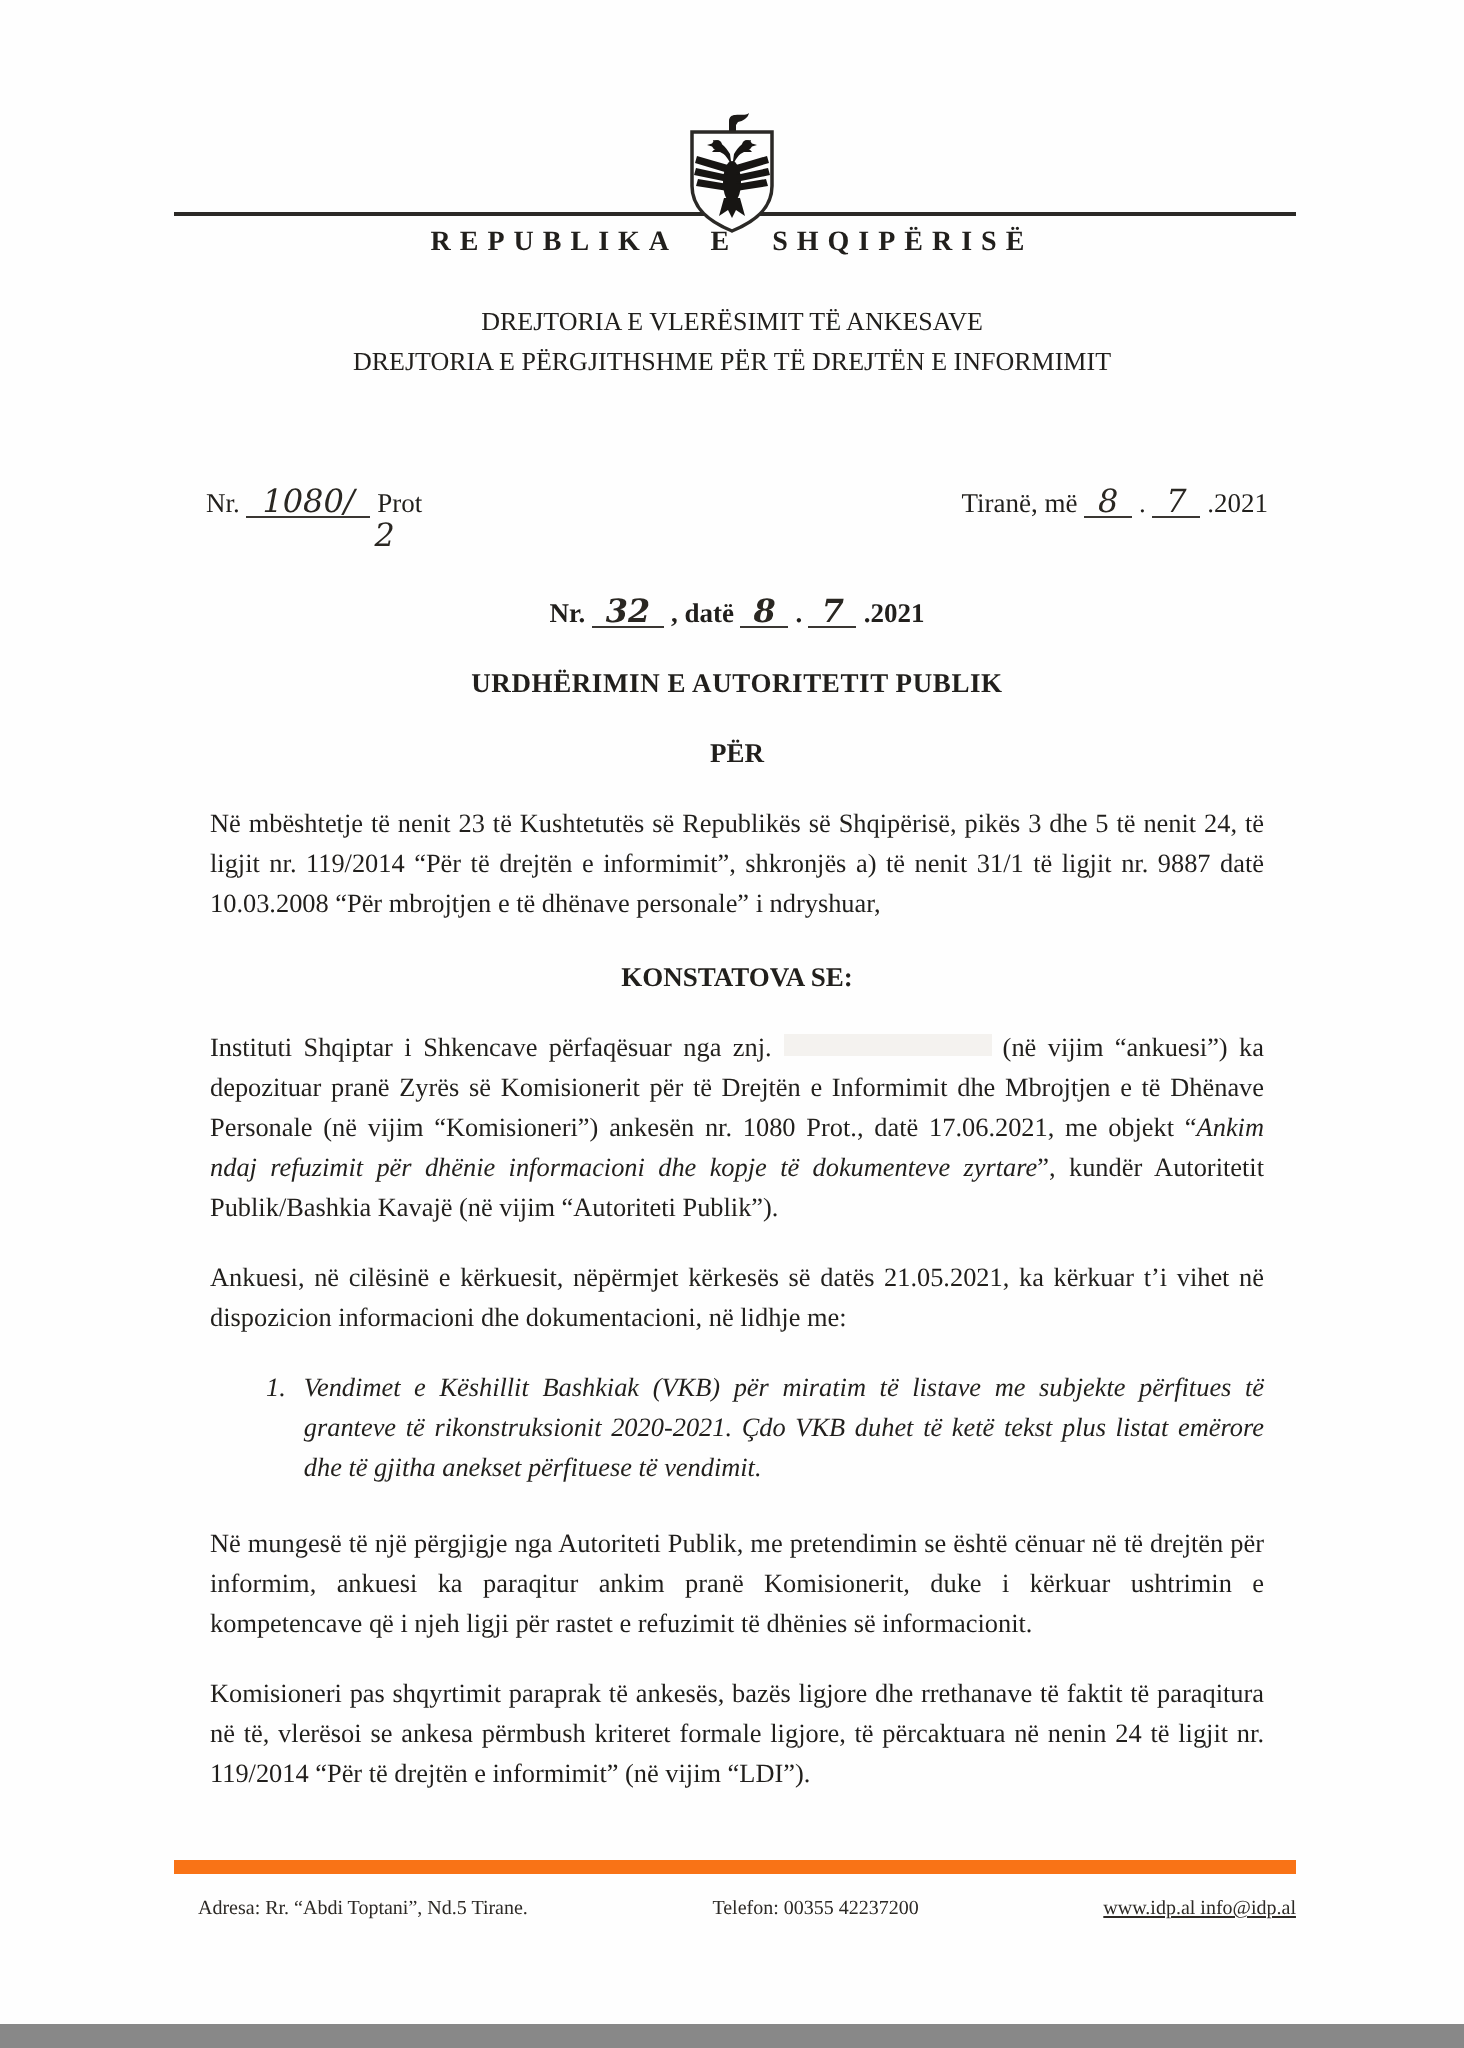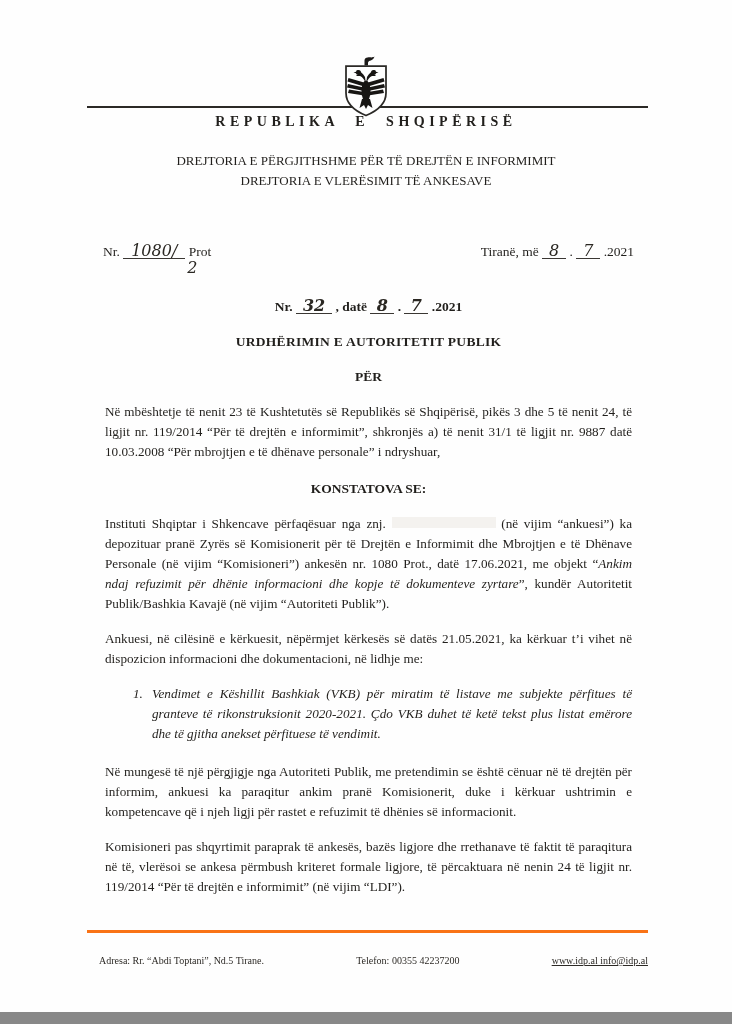--- a/index.html
+++ b/index.html
@@ -75,22 +75,22 @@
     margin-top:15px; margin-left:28px;
     display:flex; gap:9px;
     font-style:italic;
   }
   .list-num { flex:0 0 auto; }
   .list-text { text-align:justify; }
   .mt18 { margin-top:18px; }
   
   .footer {
     position:absolute; top:930px; left:87px; right:84px;
-    border-top:3px solid #f97316;
-    padding-top:22px;
+    border-top:7px solid #f97316;
+    padding-top:12px;
     display:flex; justify-content:space-between; align-items:flex-end;
     font-size:10px; color:#2c2925;
   }
   .footer-address { padding-left:12px; }
   .footer-web { text-decoration:underline; }
 </style>
 </head>
 <body>
 
 <div class="page">
@@ -112,22 +112,22 @@
           <polygon points="46,72 16,67 14,74 46,79"></polygon>
         </g>
         <use href="#eagle-half" transform="translate(100,0) scale(-1,1)"></use>
       </g>
     </svg>
   </div>
 
   <div class="republic">REPUBLIKA E SHQIPËRISË</div>
 
   <div class="org-block">
+    <div class="directorate">DREJTORIA E VLERËSIMIT TË ANKESAVE</div>
     <div class="directorate">DREJTORIA E PËRGJITHSHME PËR TË DREJTËN E INFORMIMIT</div>
-    <div class="directorate">DREJTORIA E VLERËSIMIT TË ANKESAVE</div>
   </div>
 
   <div class="protocol-row">
     <div>
       <span>Nr.</span>
       <span class="prot-field">
         <span class="fill-line nr-fill hand">1080/</span>
         <span class="prot-denominator hand">2</span>
       </span>
       <span>Prot</span>

